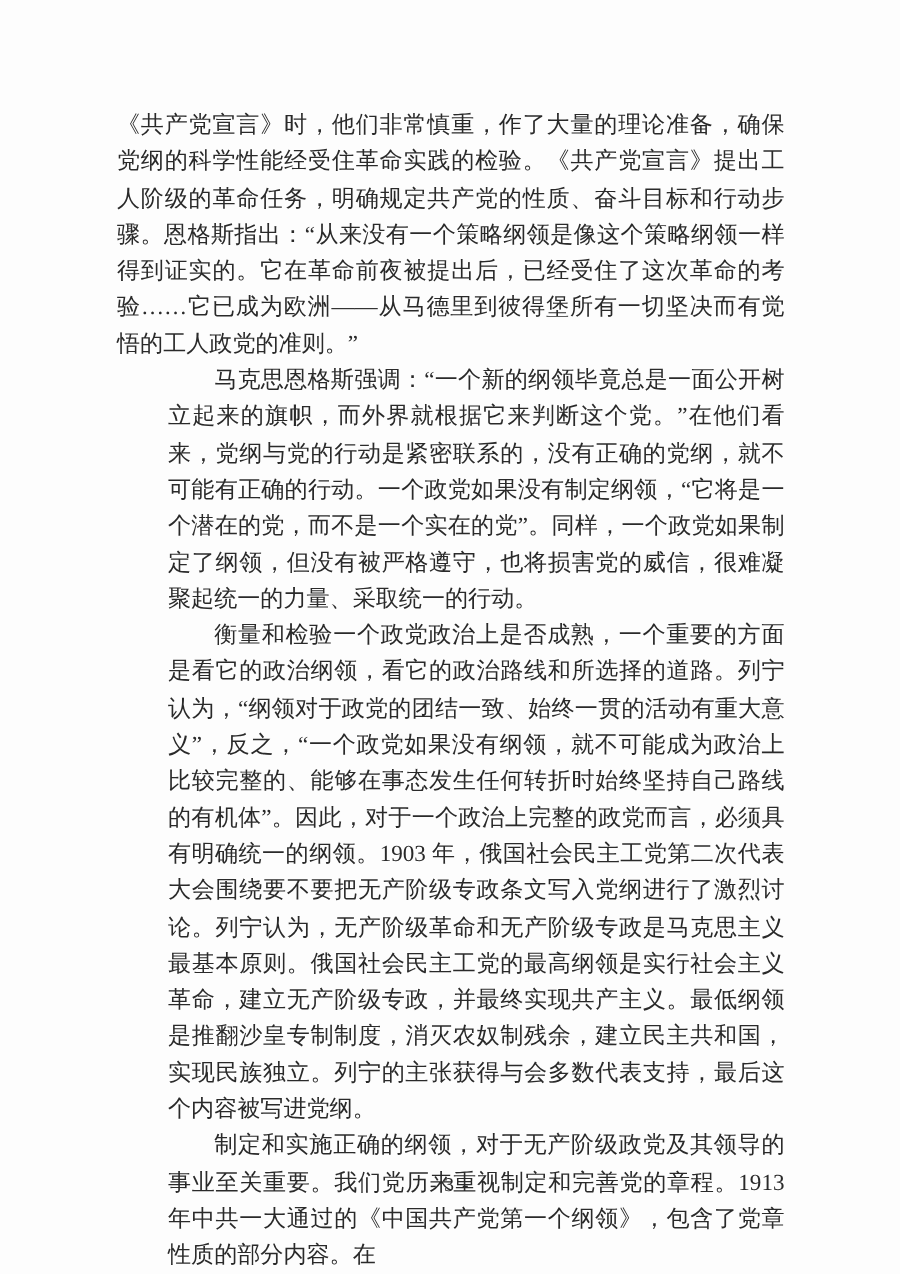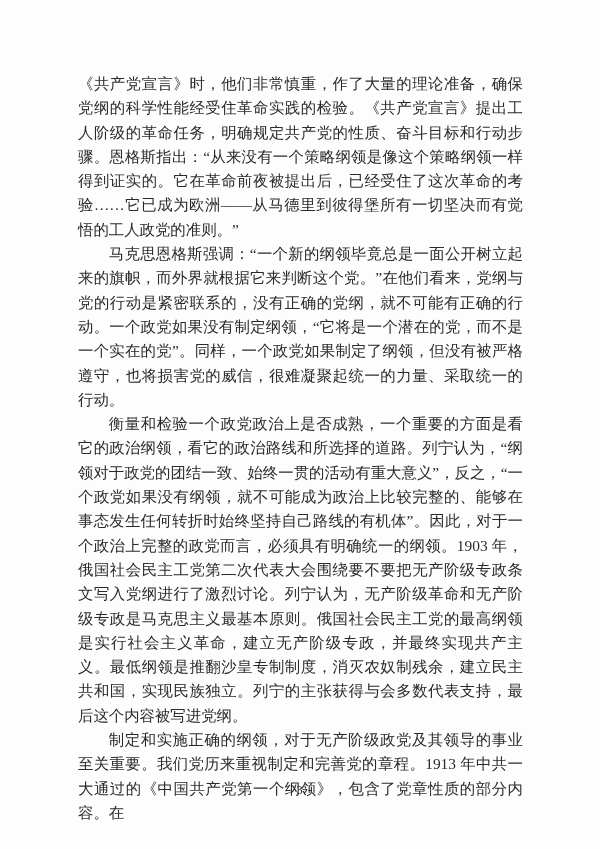--- a/index.html
+++ b/index.html
@@ -26,20 +26,21 @@
     line-height: 24.3px;
     text-align: justify;
     letter-spacing: 0;
   }
   .text-block p.para {
     margin: 0;
     padding: 0;
   }
   .text-block p.para.indent {
     text-indent: 2em;
+    margin-left: 34px;
   }
   .page-number {
     position: absolute;
     left: 0;
     top: 782px;
     width: 600px;
     text-align: center;
     font-size: 13px;
     letter-spacing: 1px;
     color: #2a2a2a;

